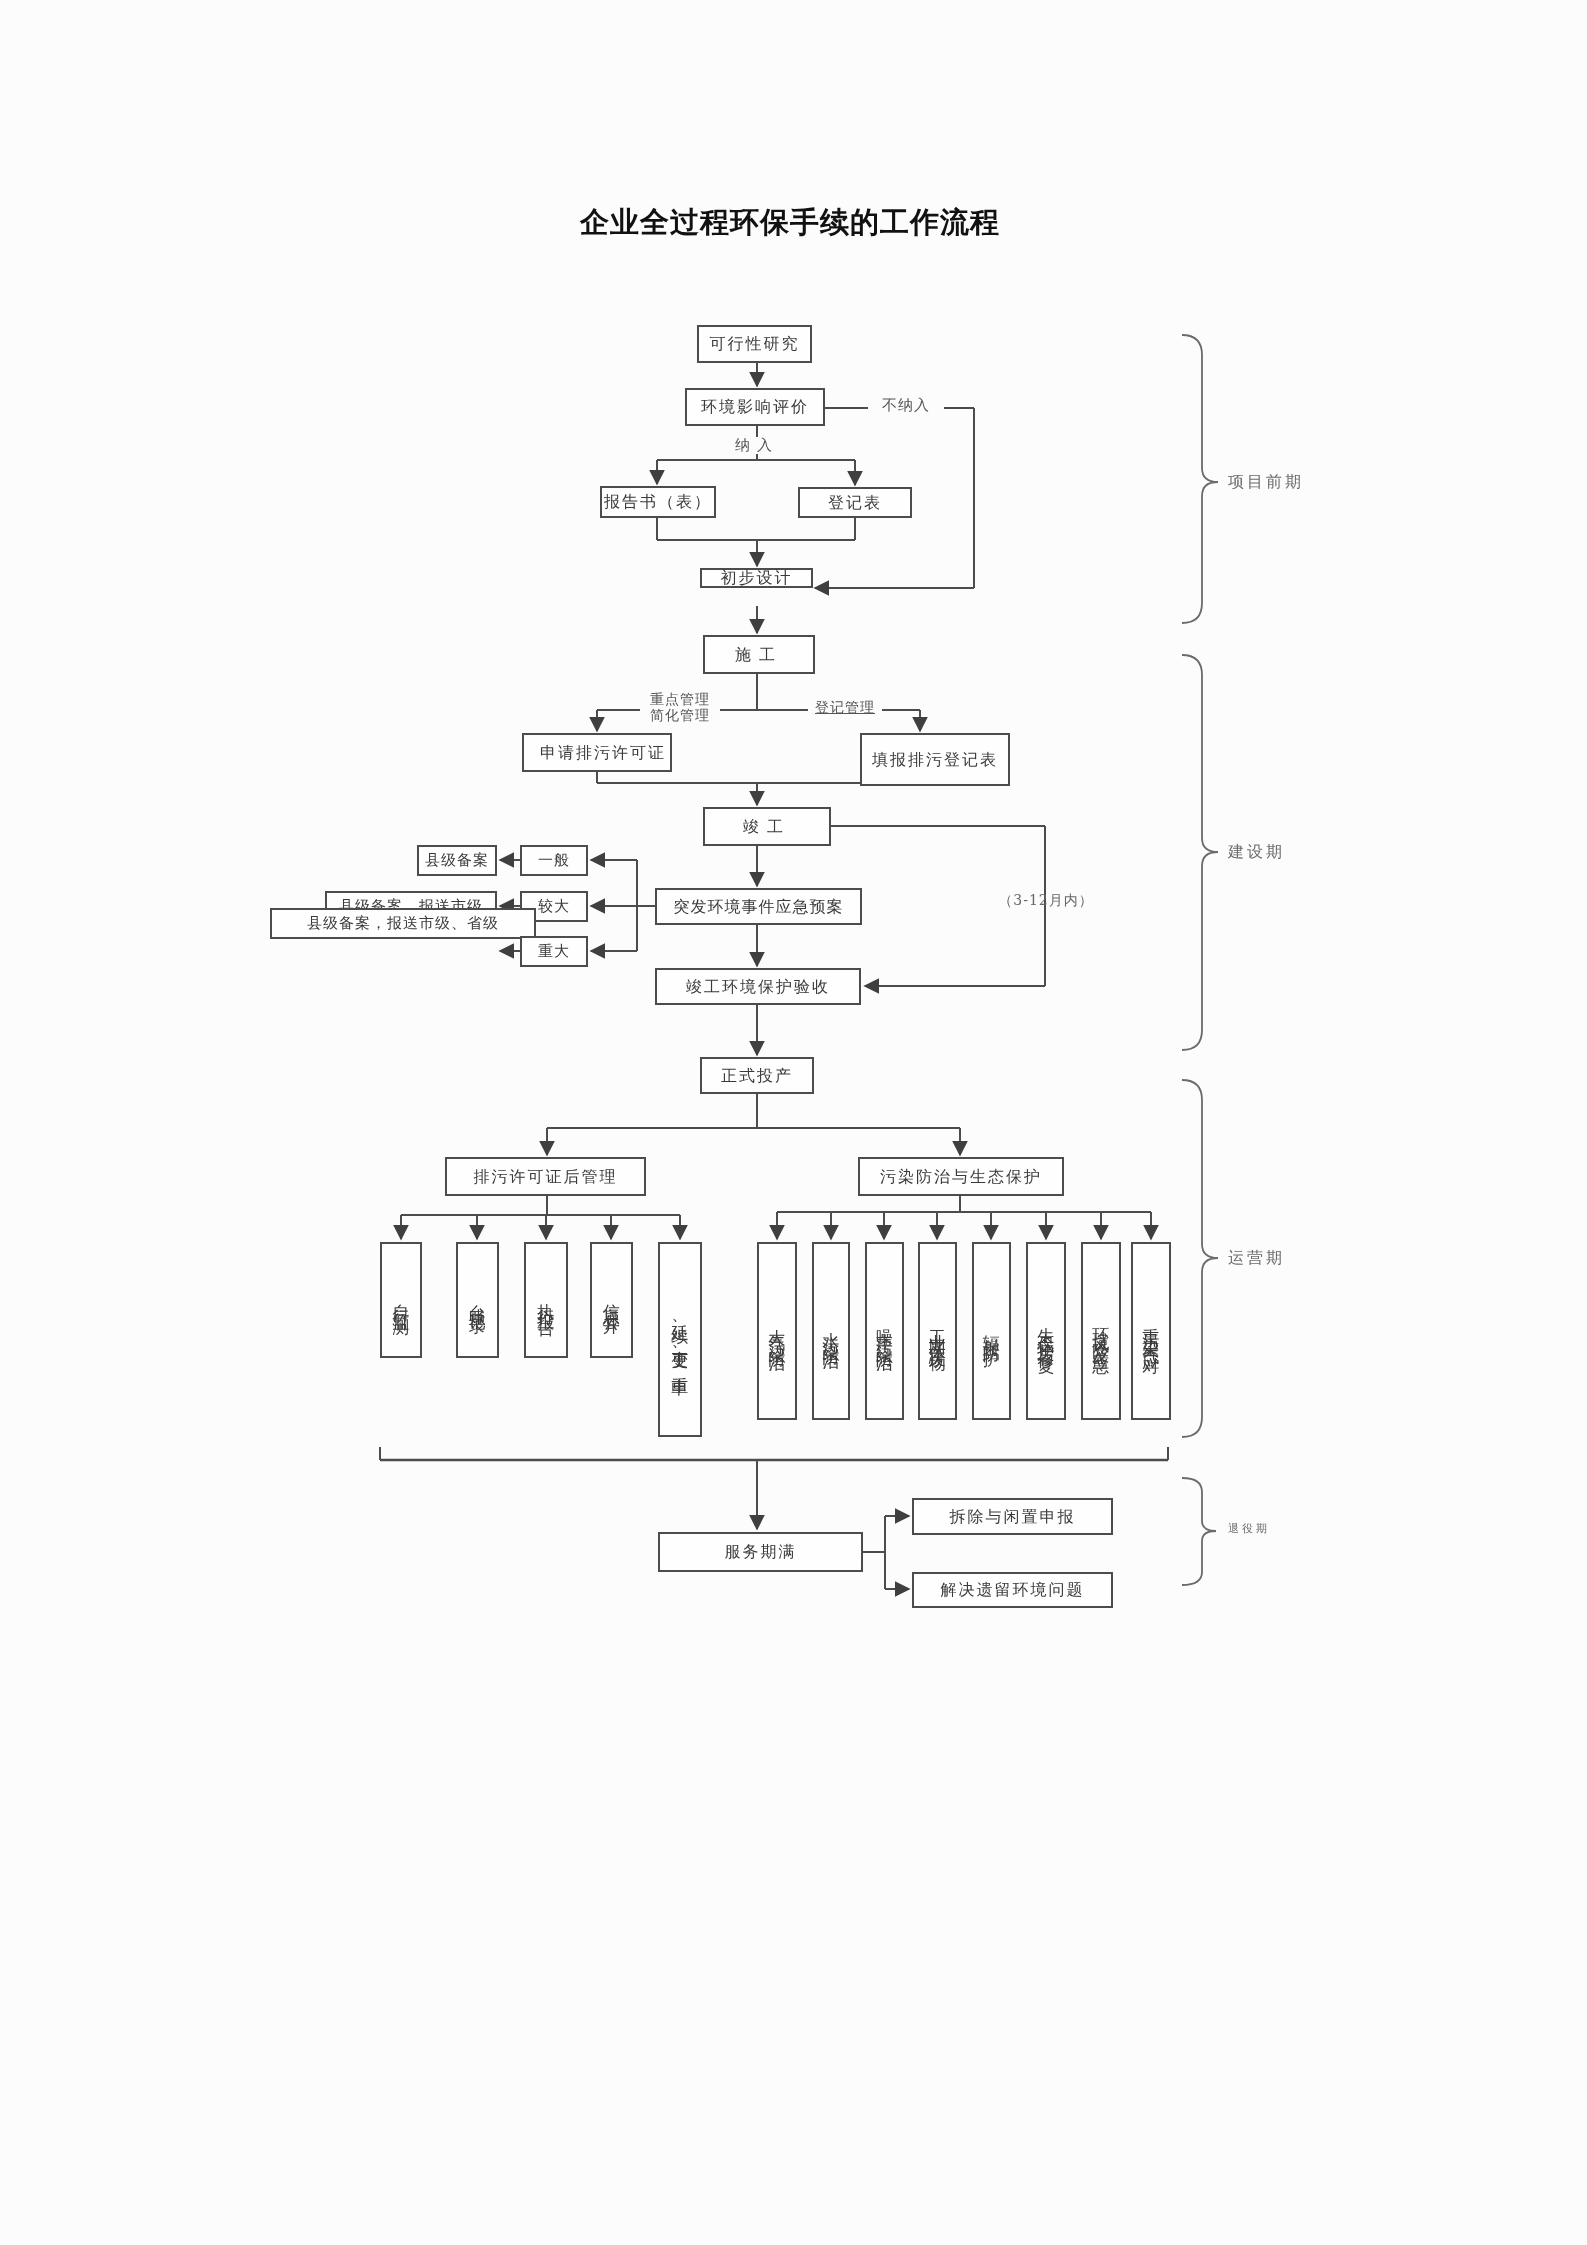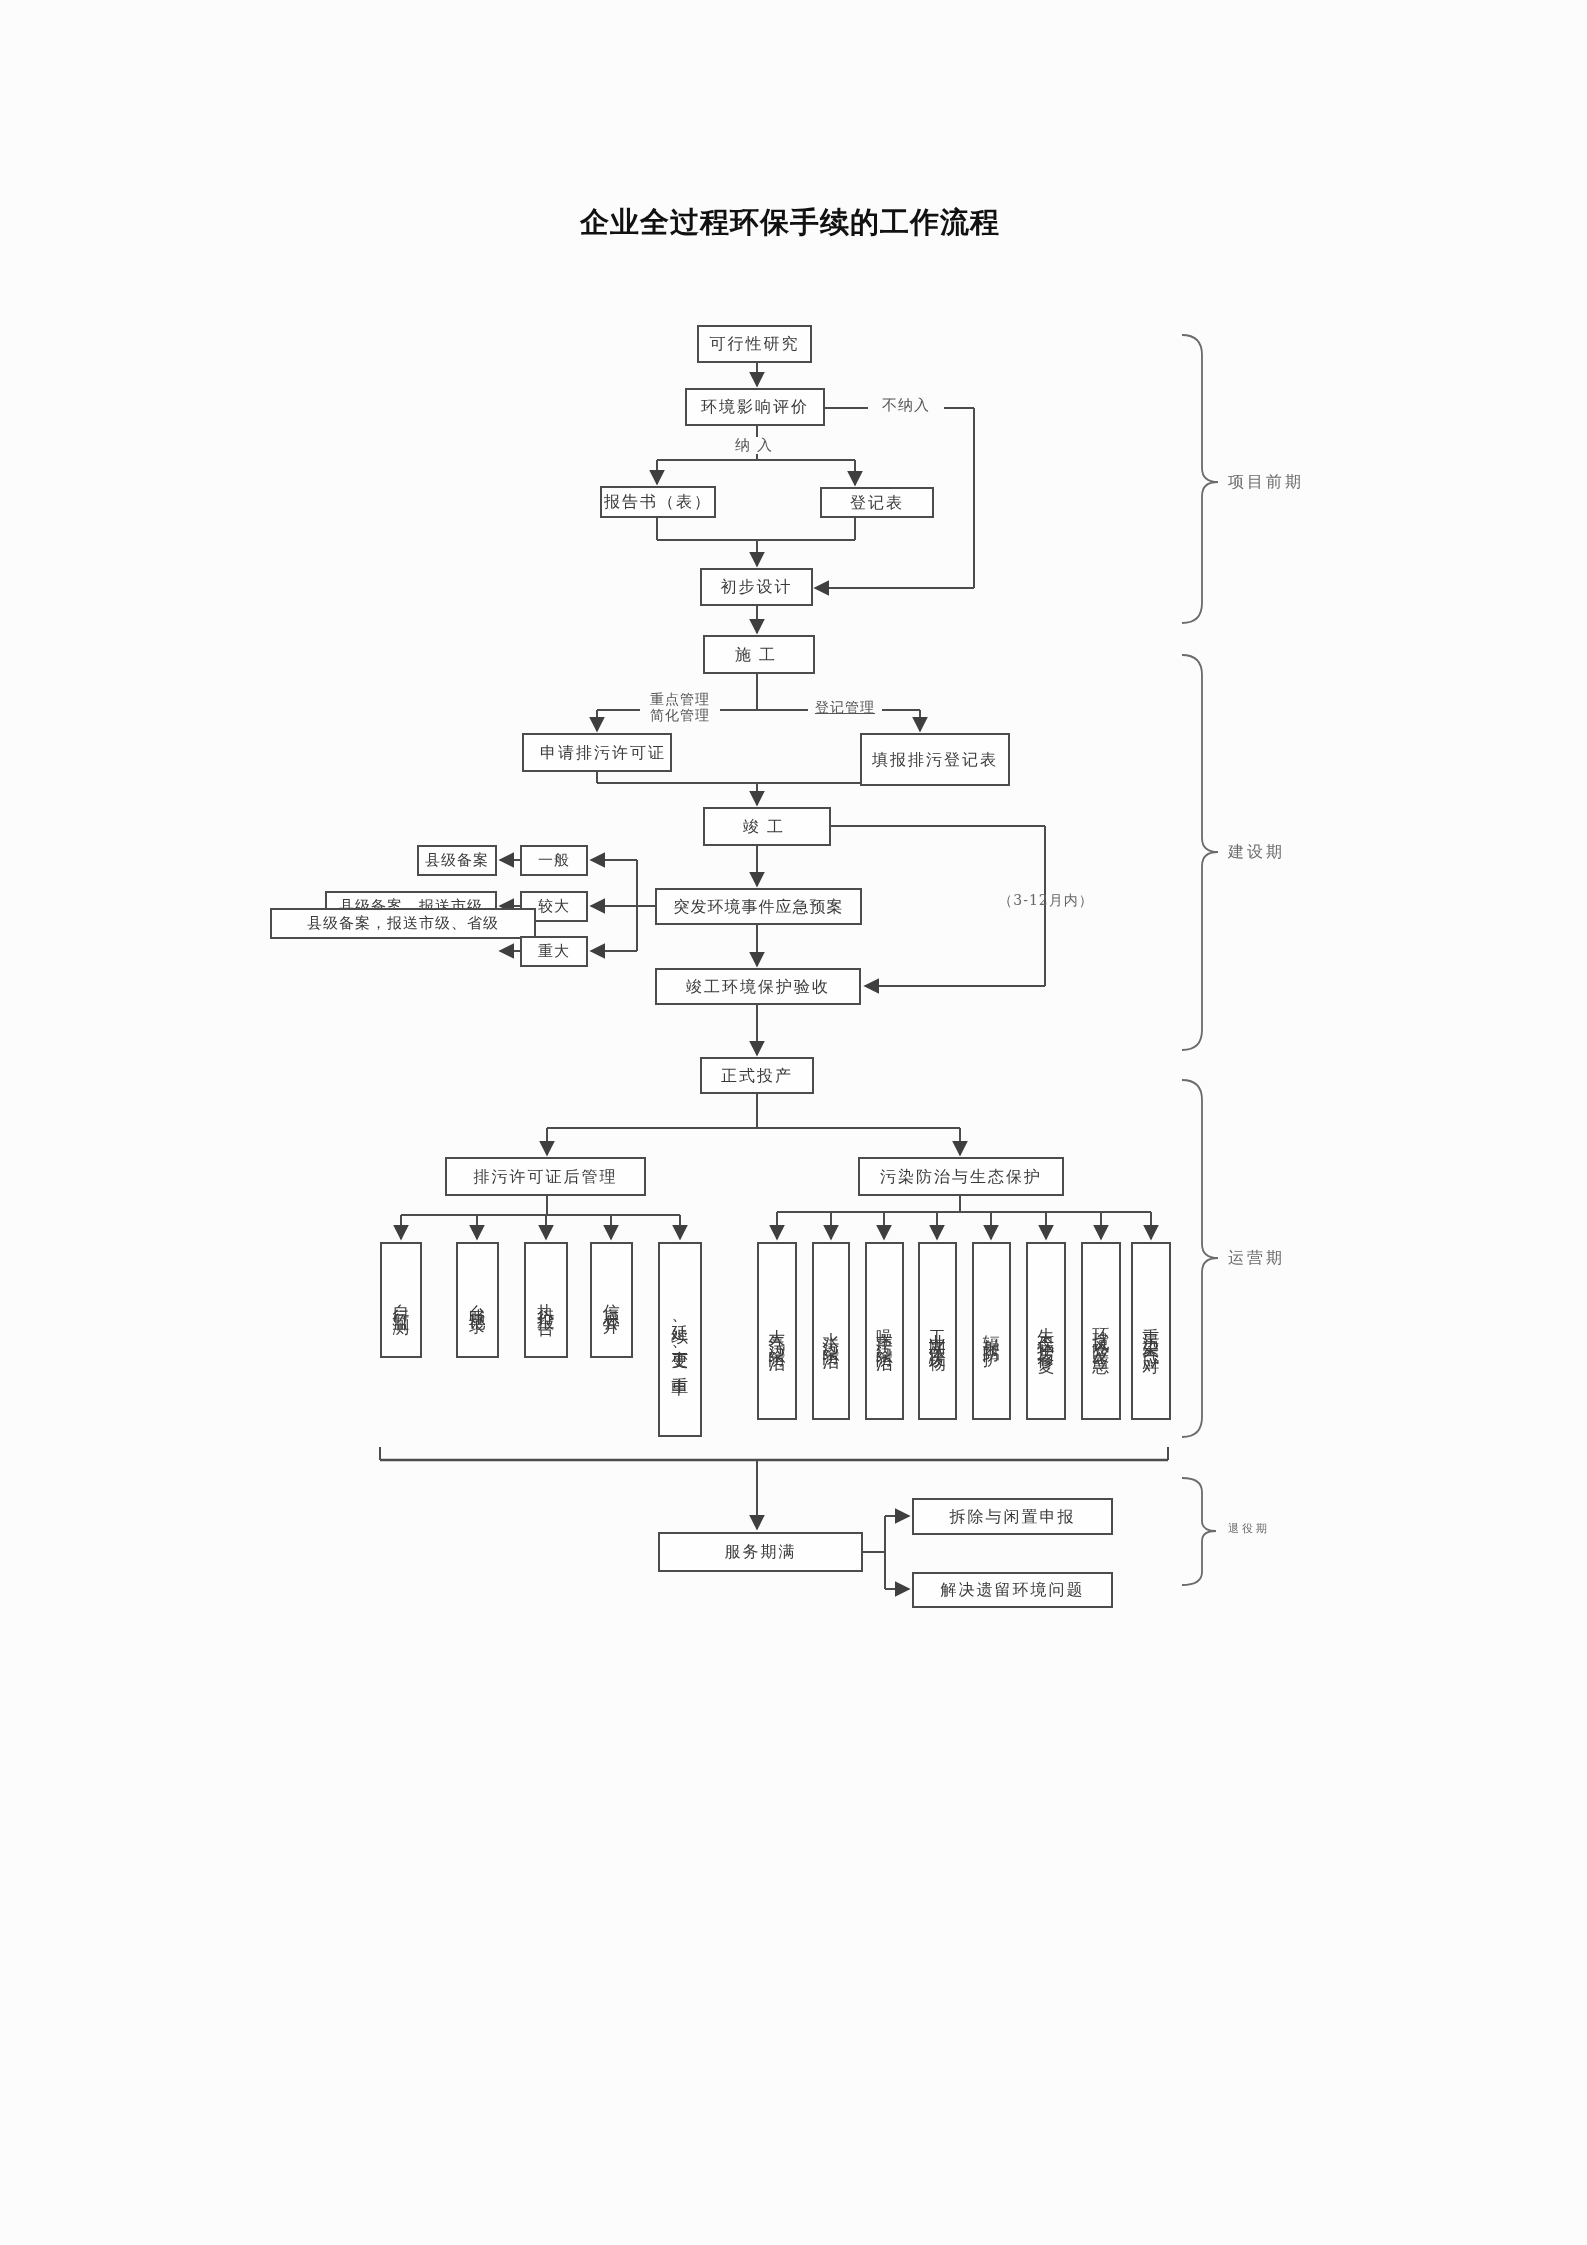--- a/index.html
+++ b/index.html
@@ -119,22 +119,22 @@
       <path d="M1182,1080 Q1202,1080 1202,1100 L1202,1244 Q1202,1258 1218,1258 Q1202,1258 1202,1272 L1202,1417 Q1202,1437 1182,1437"></path>
       <path d="M1182,1478 Q1202,1478 1202,1492 L1202,1521 Q1202,1531 1216,1531 Q1202,1531 1202,1541 L1202,1572 Q1202,1585 1182,1585"></path>
     </g>
   </svg>
 
   <div class="title">企业全过程环保手续的工作流程</div>
 
   <div class="box" style="left:697px;top:325px;width:115px;height:38px;">可行性研究</div>
   <div class="box" style="left:685px;top:388px;width:140px;height:38px;">环境影响评价</div>
   <div class="box" style="left:600px;top:486px;width:116px;height:32px;">报告书（表）</div>
-  <div class="box" style="left:798px;top:487px;width:114px;height:31px;margin-left:22px;">登记表</div>
-  <div class="box" style="left:700px;top:568px;width:113px;height:38px;text-align:center;">初步设计</div>
+  <div class="box" style="left:798px;top:487px;width:114px;height:31px;">登记表</div>
+  <div class="box" style="left:700px;top:568px;width:113px;height:20px;text-align:center;">初步设计</div>
   <div class="box" style="left:703px;top:635px;width:112px;height:39px;letter-spacing:8px;">施工</div>
   <div class="box" style="left:522px;top:733px;width:150px;height:39px;padding-left:12px;">申请排污许可证</div>
   <div class="box" style="left:860px;top:733px;width:150px;height:53px;">填报排污登记表</div>
   <div class="box" style="left:703px;top:807px;width:128px;height:39px;letter-spacing:8px;">竣工</div>
   <div class="box" style="left:655px;top:888px;width:207px;height:37px;letter-spacing:1px;">突发环境事件应急预案</div>
   <div class="box" style="left:655px;top:968px;width:206px;height:37px;">竣工环境保护验收</div>
   <div class="box" style="left:700px;top:1057px;width:114px;height:37px;">正式投产</div>
   <div class="box" style="left:445px;top:1157px;width:201px;height:39px;">排污许可证后管理</div>
   <div class="box" style="left:858px;top:1157px;width:206px;height:39px;">污染防治与生态保护</div>
   <div class="box" style="left:658px;top:1532px;width:205px;height:40px;">服务期满</div>

